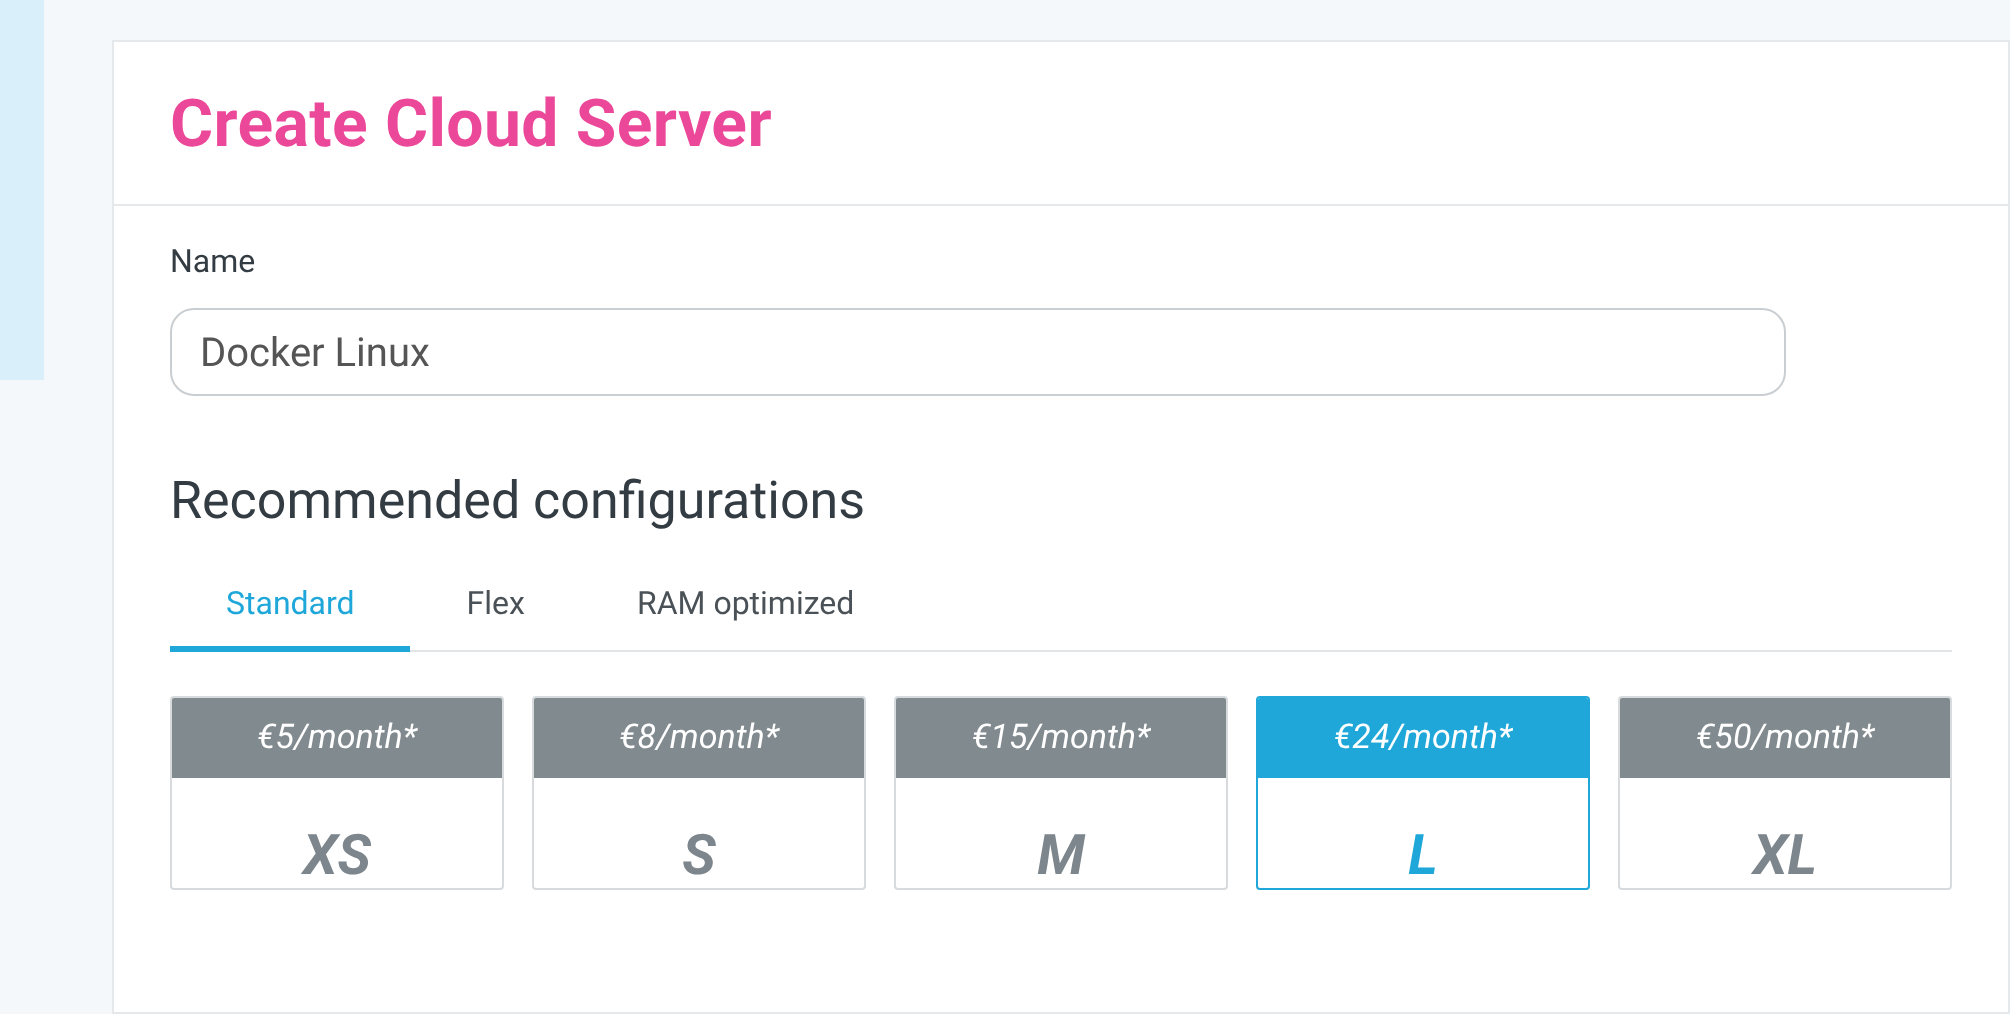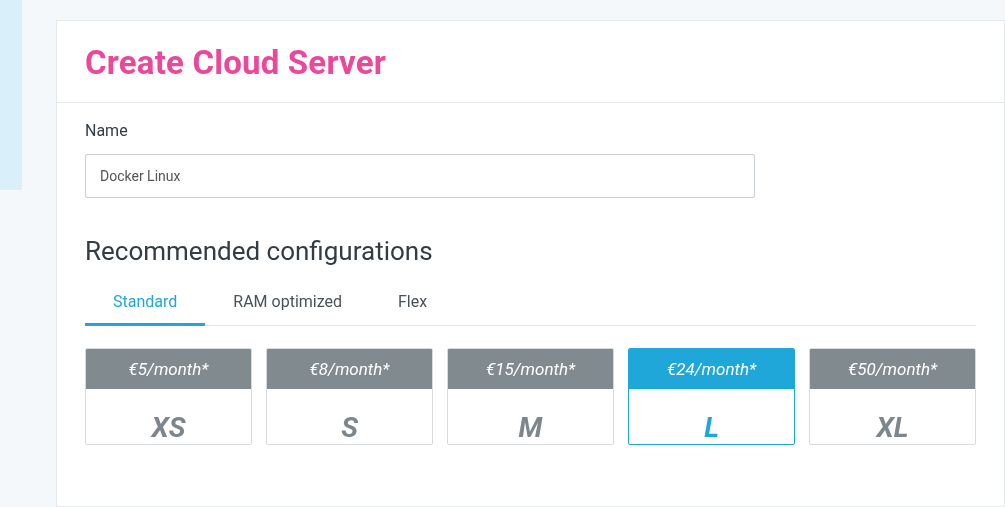--- a/index.html
+++ b/index.html
@@ -44,27 +44,27 @@
     .section {
       padding: 18px 28px 0 28px;
     }
     .label {
       font-size: 16px;
       font-weight: 400;
       color: #333c42;
       margin-bottom: 14px;
     }
     .name-input {
-      width: 670px;
+      width: 808px;
       max-width: 100%;
       height: 44px;
       border: 1px solid #c9ced2;
-      border-radius: 2px;
+      border-radius: 12px;
       padding: 0 14px;
-      font-size: 14px;
+      font-size: 20px;
       color: #555;
       font-family: inherit;
       outline: none;
     }
     .subheading {
       font-size: 26px;
       font-weight: 400;
       color: #333c42;
       margin: 38px 0 16px 0;
     }
@@ -136,22 +136,22 @@
   <div class="divider"></div>
 
   <div class="section">
     <div class="label">Name</div>
     <input class="name-input" type="text" value="Docker Linux" style="">
 
     <div class="subheading">Recommended configurations</div>
 
     <div class="tabs">
       <div class="tab active">Standard</div>
+      <div class="tab">Flex</div>
       <div class="tab">RAM optimized</div>
-      <div class="tab">Flex</div>
     </div>
 
     <div class="plans">
       <div class="plan">
         <div class="plan-price">€5/month*</div>
         <div class="plan-size">XS</div>
       </div>
       <div class="plan">
         <div class="plan-price">€8/month*</div>
         <div class="plan-size">S</div>

